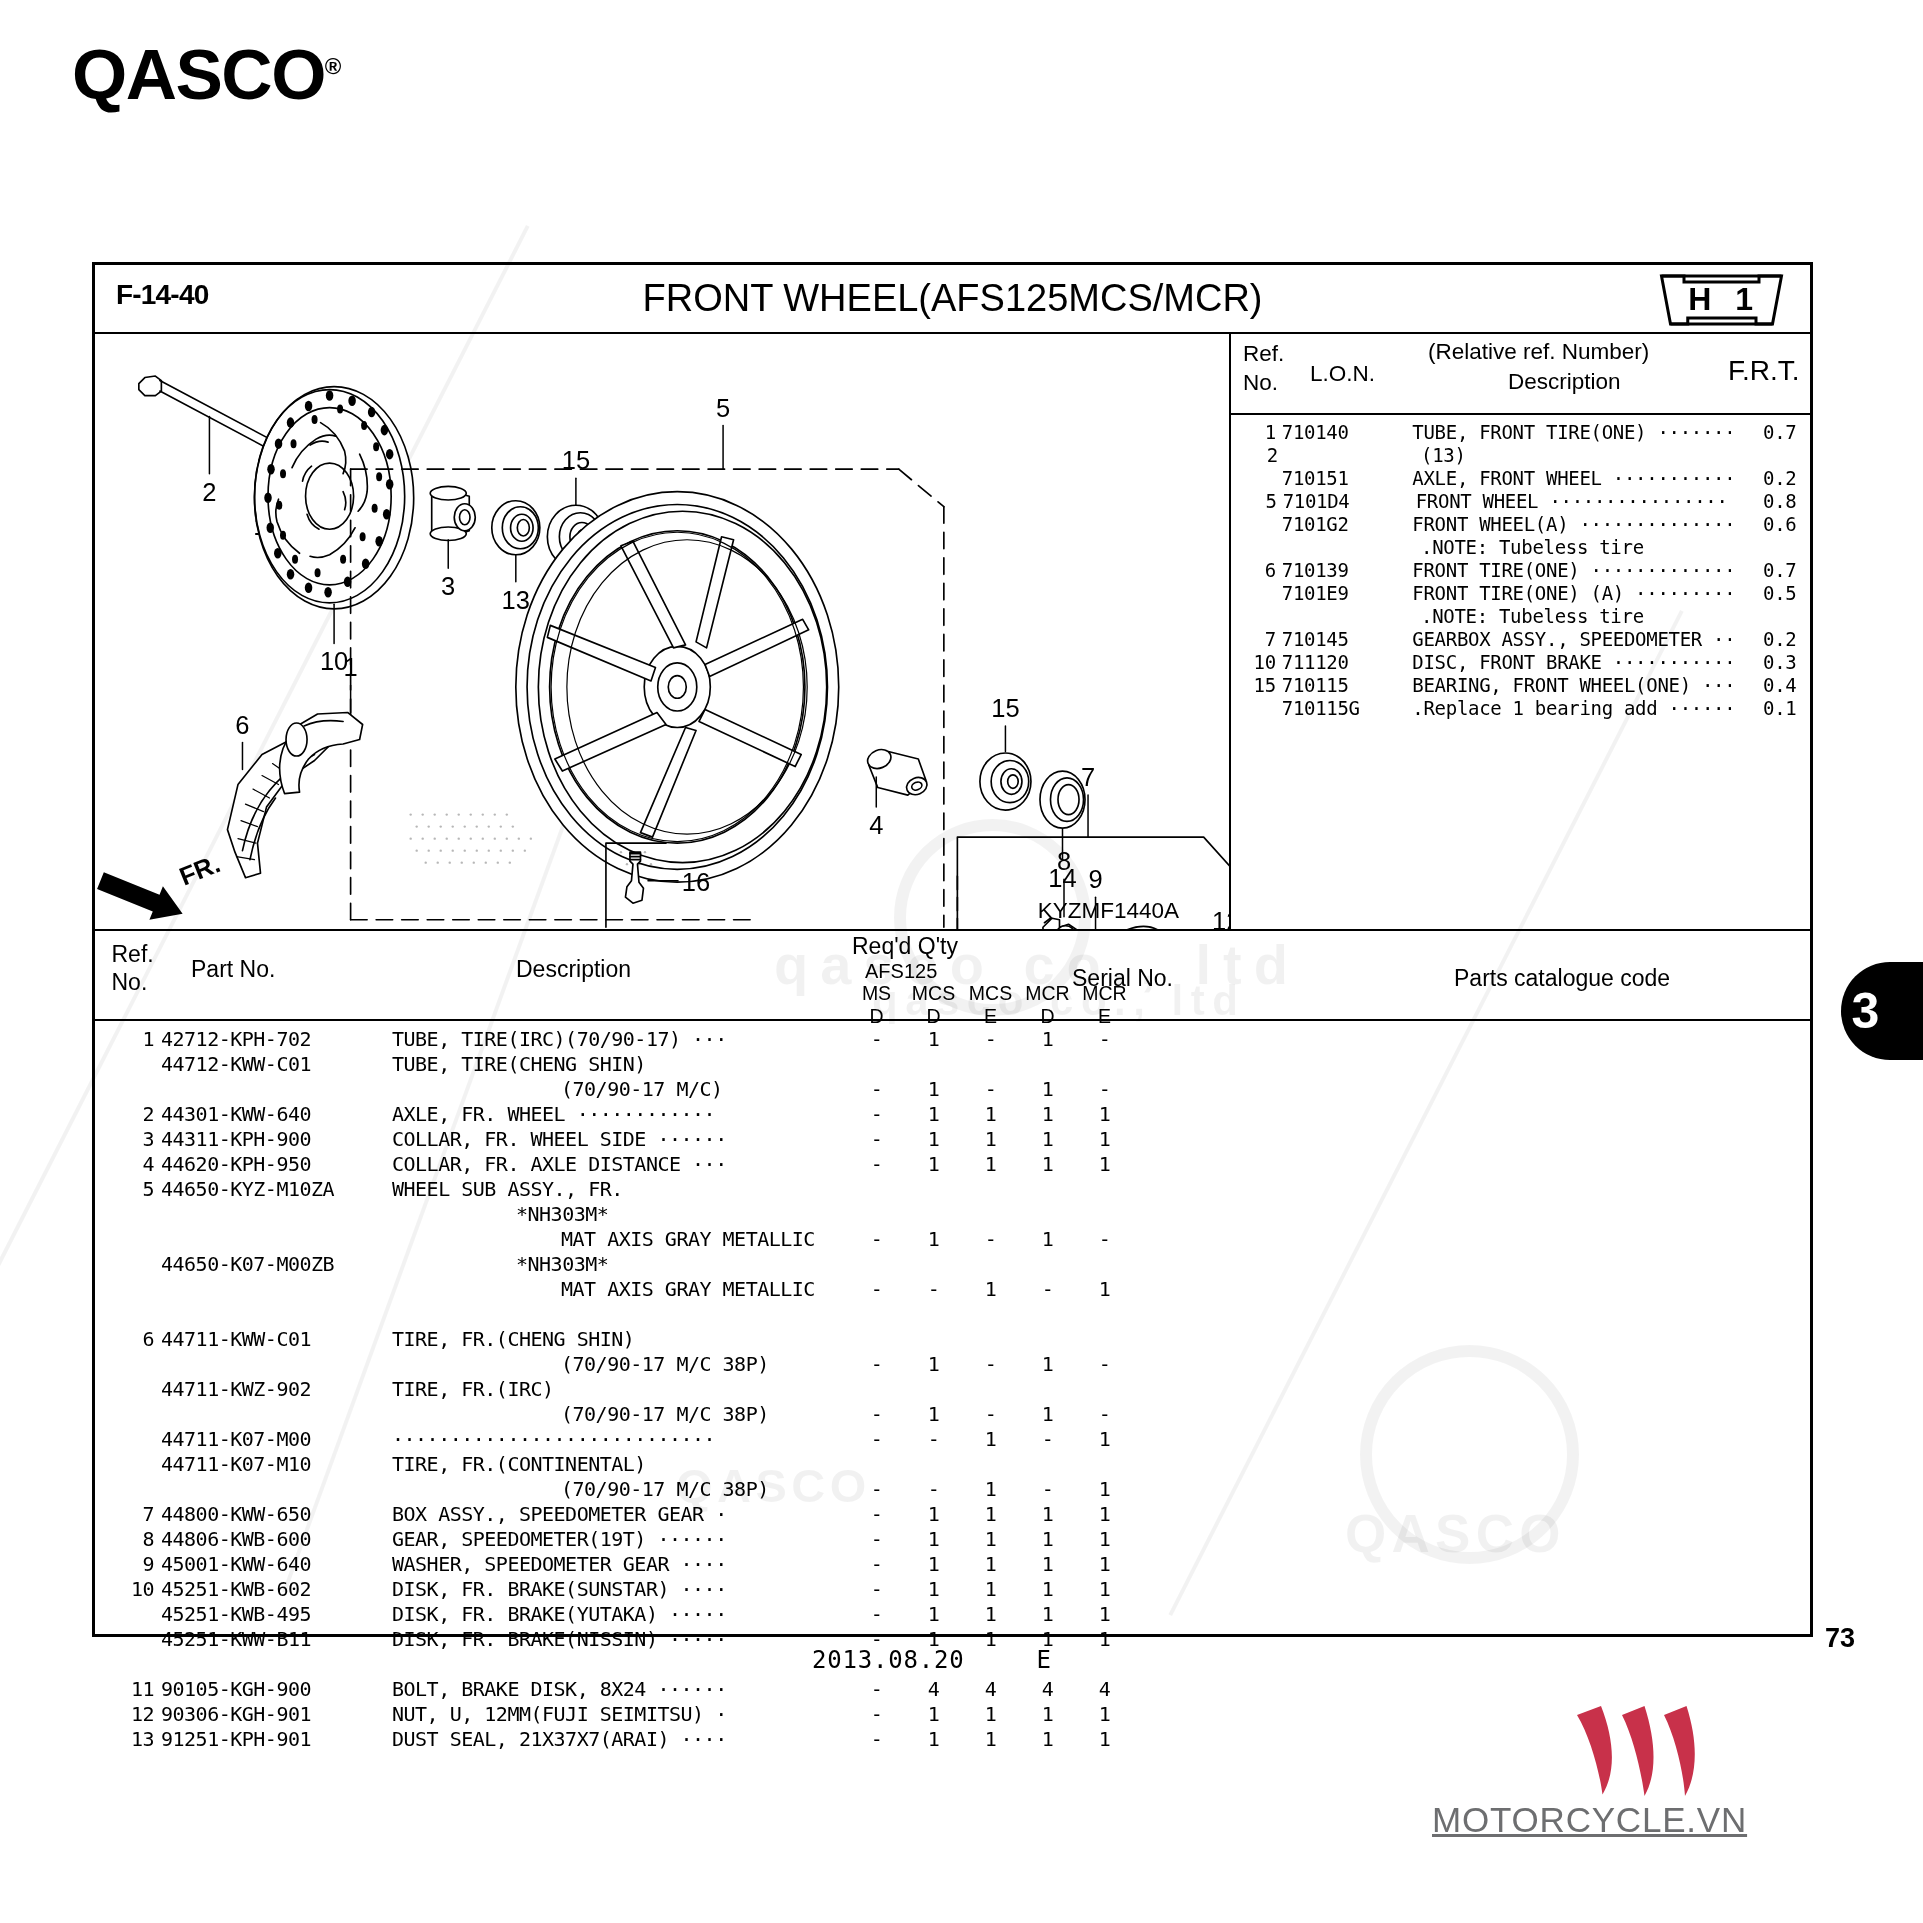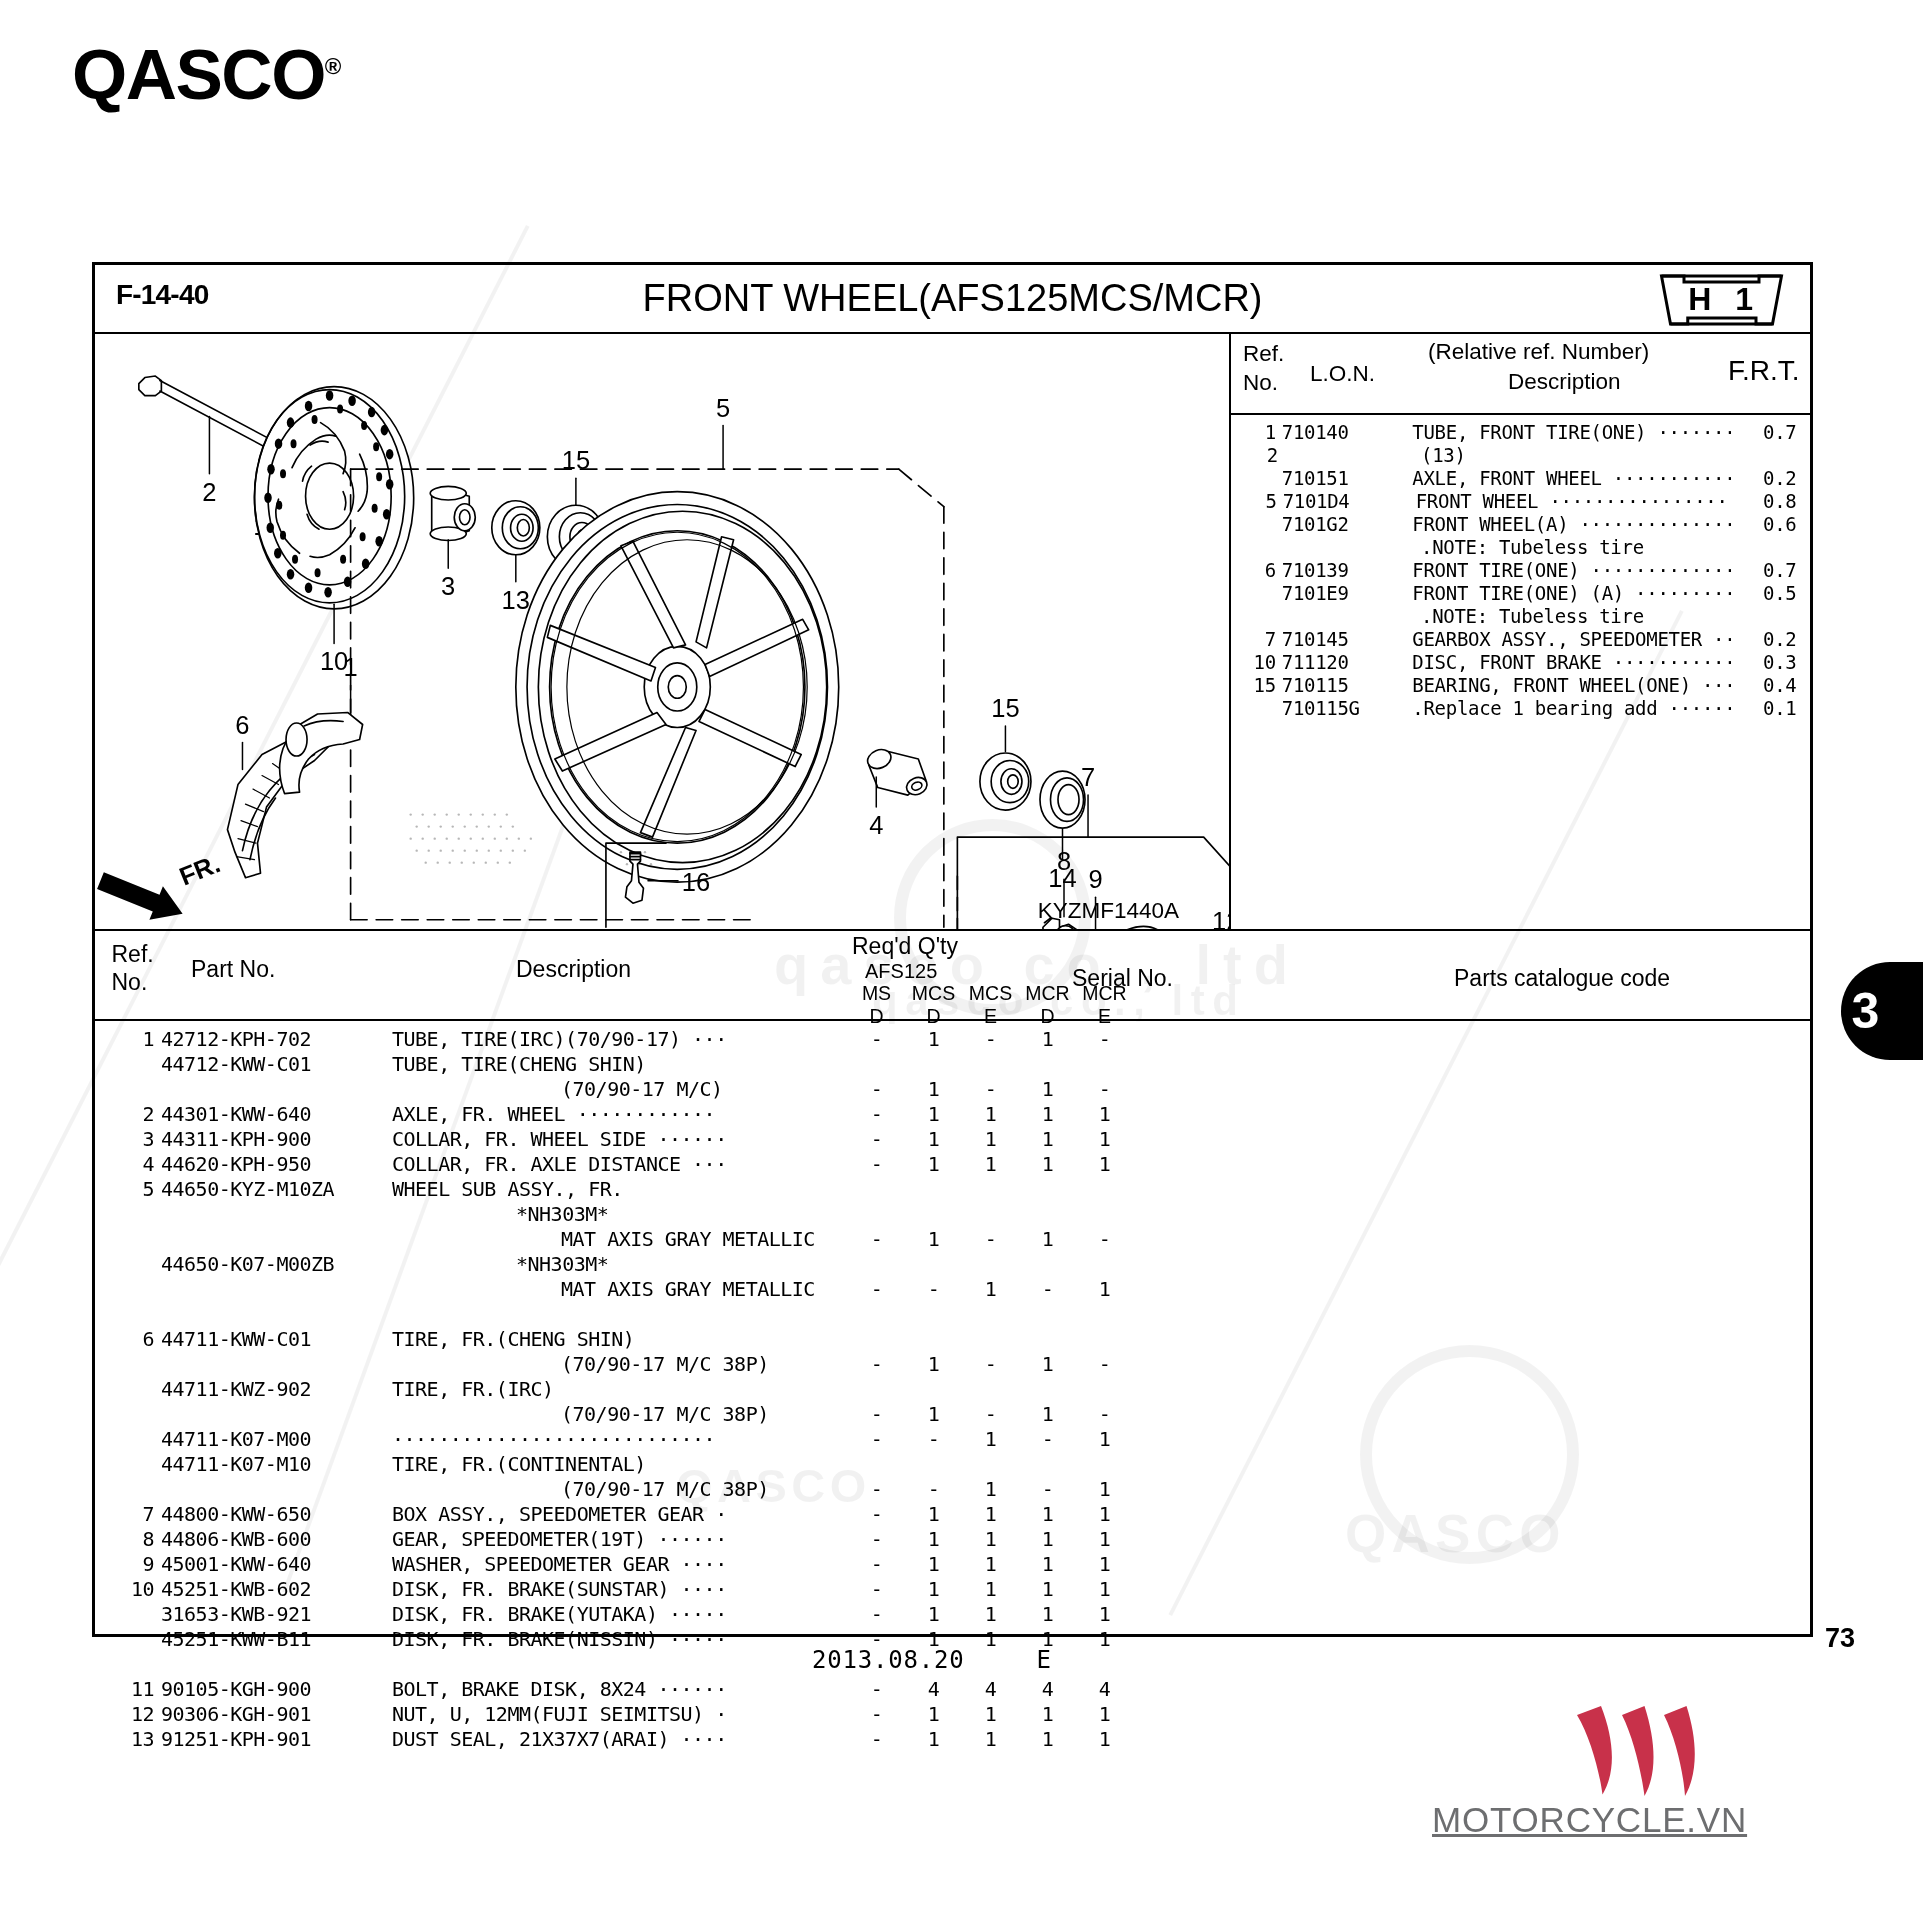--- a/index.html
+++ b/index.html
@@ -711,21 +711,21 @@
         <div class="pt-row"><div class="pt-ref"></div><div class="pt-part"></div><div class="pt-desc indent2">(70/90-17 M/C 38P)</div><div class="pt-q" style="left: 753px;">-</div><div class="pt-q" style="left: 810px;">1</div><div class="pt-q" style="left: 867px;">-</div><div class="pt-q" style="left: 924px;">1</div><div class="pt-q" style="left: 981px;">-</div></div>
         <div class="pt-row"><div class="pt-ref"></div><div class="pt-part">44711-KWZ-902</div><div class="pt-desc">TIRE, FR.(IRC)</div><div class="pt-q" style="left: 753px;"></div><div class="pt-q" style="left: 810px;"></div><div class="pt-q" style="left: 867px;"></div><div class="pt-q" style="left: 924px;"></div><div class="pt-q" style="left: 981px;"></div></div>
         <div class="pt-row"><div class="pt-ref"></div><div class="pt-part"></div><div class="pt-desc indent2">(70/90-17 M/C 38P)</div><div class="pt-q" style="left: 753px;">-</div><div class="pt-q" style="left: 810px;">1</div><div class="pt-q" style="left: 867px;">-</div><div class="pt-q" style="left: 924px;">1</div><div class="pt-q" style="left: 981px;">-</div></div>
         <div class="pt-row"><div class="pt-ref"></div><div class="pt-part">44711-K07-M00</div><div class="pt-desc">····························</div><div class="pt-q" style="left: 753px;">-</div><div class="pt-q" style="left: 810px;">-</div><div class="pt-q" style="left: 867px;">1</div><div class="pt-q" style="left: 924px;">-</div><div class="pt-q" style="left: 981px;">1</div></div>
         <div class="pt-row"><div class="pt-ref"></div><div class="pt-part">44711-K07-M10</div><div class="pt-desc">TIRE, FR.(CONTINENTAL)</div><div class="pt-q" style="left: 753px;"></div><div class="pt-q" style="left: 810px;"></div><div class="pt-q" style="left: 867px;"></div><div class="pt-q" style="left: 924px;"></div><div class="pt-q" style="left: 981px;"></div></div>
         <div class="pt-row"><div class="pt-ref"></div><div class="pt-part"></div><div class="pt-desc indent2">(70/90-17 M/C 38P)</div><div class="pt-q" style="left: 753px;">-</div><div class="pt-q" style="left: 810px;">-</div><div class="pt-q" style="left: 867px;">1</div><div class="pt-q" style="left: 924px;">-</div><div class="pt-q" style="left: 981px;">1</div></div>
         <div class="pt-row"><div class="pt-ref">7</div><div class="pt-part">44800-KWW-650</div><div class="pt-desc">BOX ASSY., SPEEDOMETER GEAR ·</div><div class="pt-q" style="left: 753px;">-</div><div class="pt-q" style="left: 810px;">1</div><div class="pt-q" style="left: 867px;">1</div><div class="pt-q" style="left: 924px;">1</div><div class="pt-q" style="left: 981px;">1</div></div>
         <div class="pt-row"><div class="pt-ref">8</div><div class="pt-part">44806-KWB-600</div><div class="pt-desc">GEAR, SPEEDOMETER(19T) ······</div><div class="pt-q" style="left: 753px;">-</div><div class="pt-q" style="left: 810px;">1</div><div class="pt-q" style="left: 867px;">1</div><div class="pt-q" style="left: 924px;">1</div><div class="pt-q" style="left: 981px;">1</div></div>
         <div class="pt-row"><div class="pt-ref">9</div><div class="pt-part">45001-KWW-640</div><div class="pt-desc">WASHER, SPEEDOMETER GEAR ····</div><div class="pt-q" style="left: 753px;">-</div><div class="pt-q" style="left: 810px;">1</div><div class="pt-q" style="left: 867px;">1</div><div class="pt-q" style="left: 924px;">1</div><div class="pt-q" style="left: 981px;">1</div></div>
         <div class="pt-row"><div class="pt-ref">10</div><div class="pt-part">45251-KWB-602</div><div class="pt-desc">DISK, FR. BRAKE(SUNSTAR) ····</div><div class="pt-q" style="left: 753px;">-</div><div class="pt-q" style="left: 810px;">1</div><div class="pt-q" style="left: 867px;">1</div><div class="pt-q" style="left: 924px;">1</div><div class="pt-q" style="left: 981px;">1</div></div>
-        <div class="pt-row"><div class="pt-ref"></div><div class="pt-part">31653-KWB-921</div><div class="pt-desc">DISK, FR. BRAKE(YUTAKA) ·····</div><div class="pt-q" style="left: 753px;">-</div><div class="pt-q" style="left: 810px;">1</div><div class="pt-q" style="left: 867px;">1</div><div class="pt-q" style="left: 924px;">1</div><div class="pt-q" style="left: 981px;">1</div></div>
+        <div class="pt-row"><div class="pt-ref"></div><div class="pt-part">45251-KWB-495</div><div class="pt-desc">DISK, FR. BRAKE(YUTAKA) ·····</div><div class="pt-q" style="left: 753px;">-</div><div class="pt-q" style="left: 810px;">1</div><div class="pt-q" style="left: 867px;">1</div><div class="pt-q" style="left: 924px;">1</div><div class="pt-q" style="left: 981px;">1</div></div>
         <div class="pt-row"><div class="pt-ref"></div><div class="pt-part">45251-KWW-B11</div><div class="pt-desc">DISK, FR. BRAKE(NISSIN) ·····</div><div class="pt-q" style="left: 753px;">-</div><div class="pt-q" style="left: 810px;">1</div><div class="pt-q" style="left: 867px;">1</div><div class="pt-q" style="left: 924px;">1</div><div class="pt-q" style="left: 981px;">1</div></div>
         <div class="pt-row"><div class="pt-ref"></div><div class="pt-part"></div><div class="pt-desc"></div><div class="pt-q" style="left: 753px;"></div><div class="pt-q" style="left: 810px;"></div><div class="pt-q" style="left: 867px;"></div><div class="pt-q" style="left: 924px;"></div><div class="pt-q" style="left: 981px;"></div></div>
         <div class="pt-row"><div class="pt-ref">11</div><div class="pt-part">90105-KGH-900</div><div class="pt-desc">BOLT, BRAKE DISK, 8X24 ······</div><div class="pt-q" style="left: 753px;">-</div><div class="pt-q" style="left: 810px;">4</div><div class="pt-q" style="left: 867px;">4</div><div class="pt-q" style="left: 924px;">4</div><div class="pt-q" style="left: 981px;">4</div></div>
         <div class="pt-row"><div class="pt-ref">12</div><div class="pt-part">90306-KGH-901</div><div class="pt-desc">NUT, U, 12MM(FUJI SEIMITSU) ·</div><div class="pt-q" style="left: 753px;">-</div><div class="pt-q" style="left: 810px;">1</div><div class="pt-q" style="left: 867px;">1</div><div class="pt-q" style="left: 924px;">1</div><div class="pt-q" style="left: 981px;">1</div></div>
         <div class="pt-row"><div class="pt-ref">13</div><div class="pt-part">91251-KPH-901</div><div class="pt-desc">DUST SEAL, 21X37X7(ARAI) ····</div><div class="pt-q" style="left: 753px;">-</div><div class="pt-q" style="left: 810px;">1</div><div class="pt-q" style="left: 867px;">1</div><div class="pt-q" style="left: 924px;">1</div><div class="pt-q" style="left: 981px;">1</div></div>
       </div>
   </div>
 </div>
 
 <div id="side-tab">

